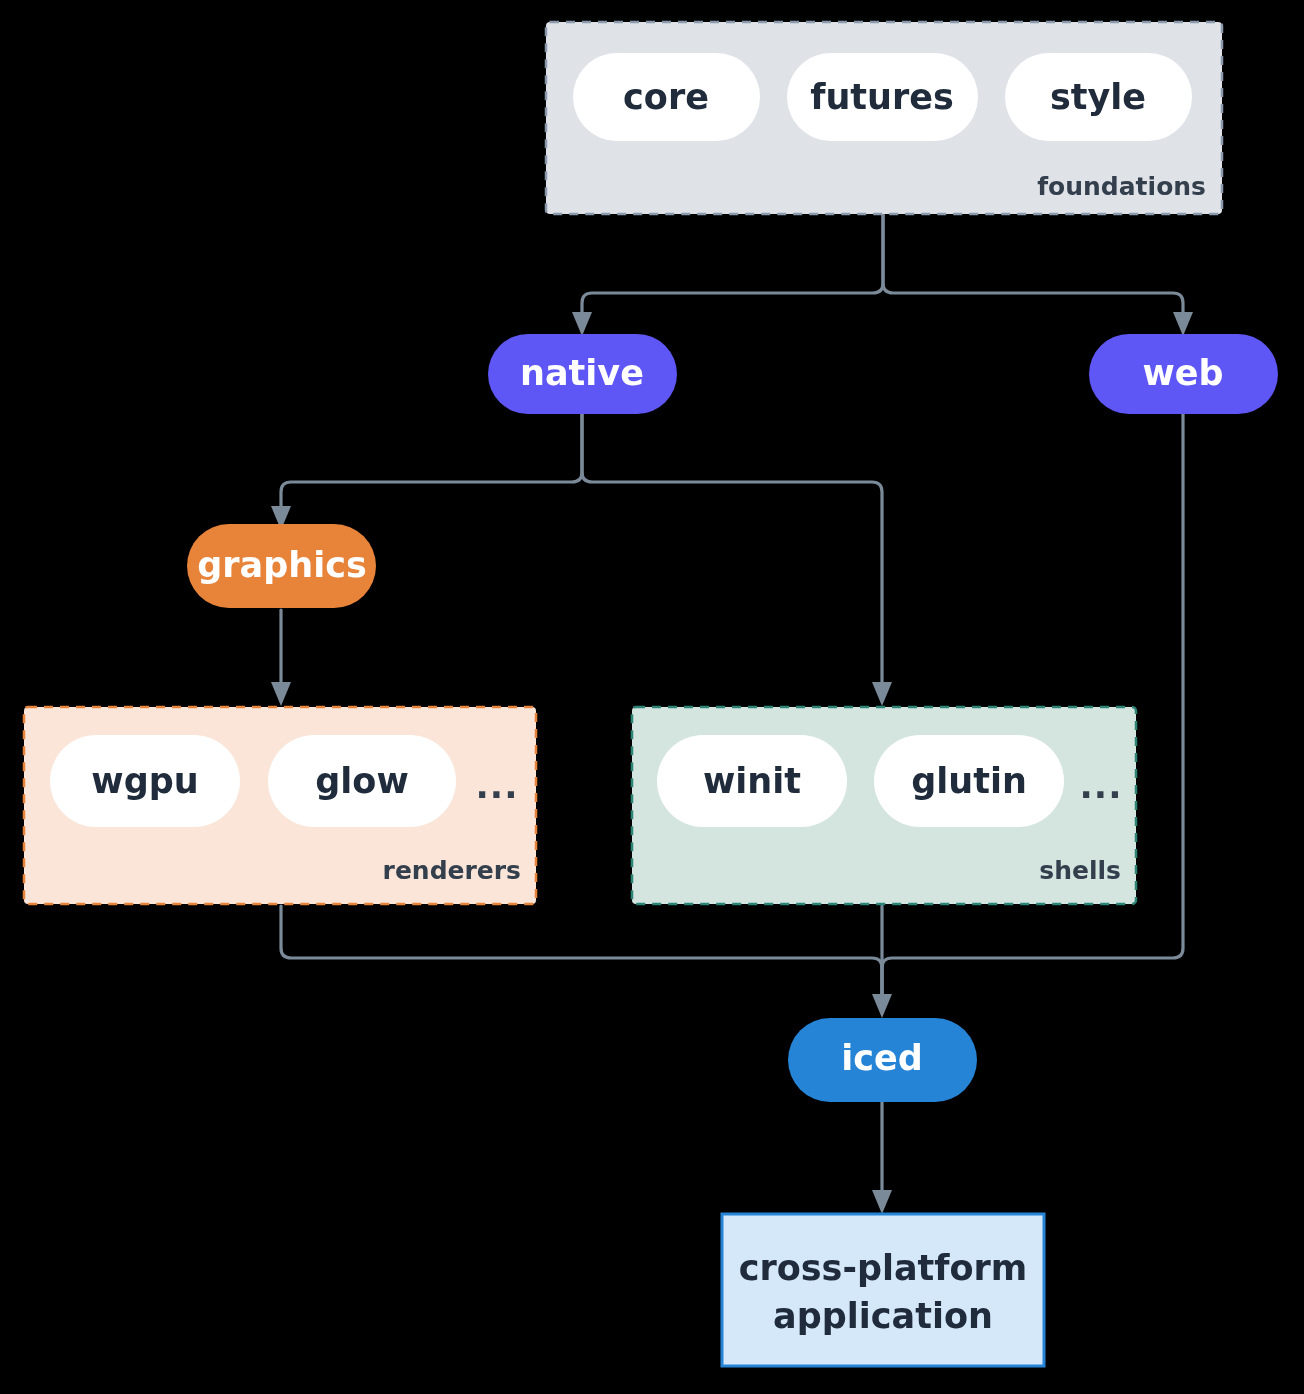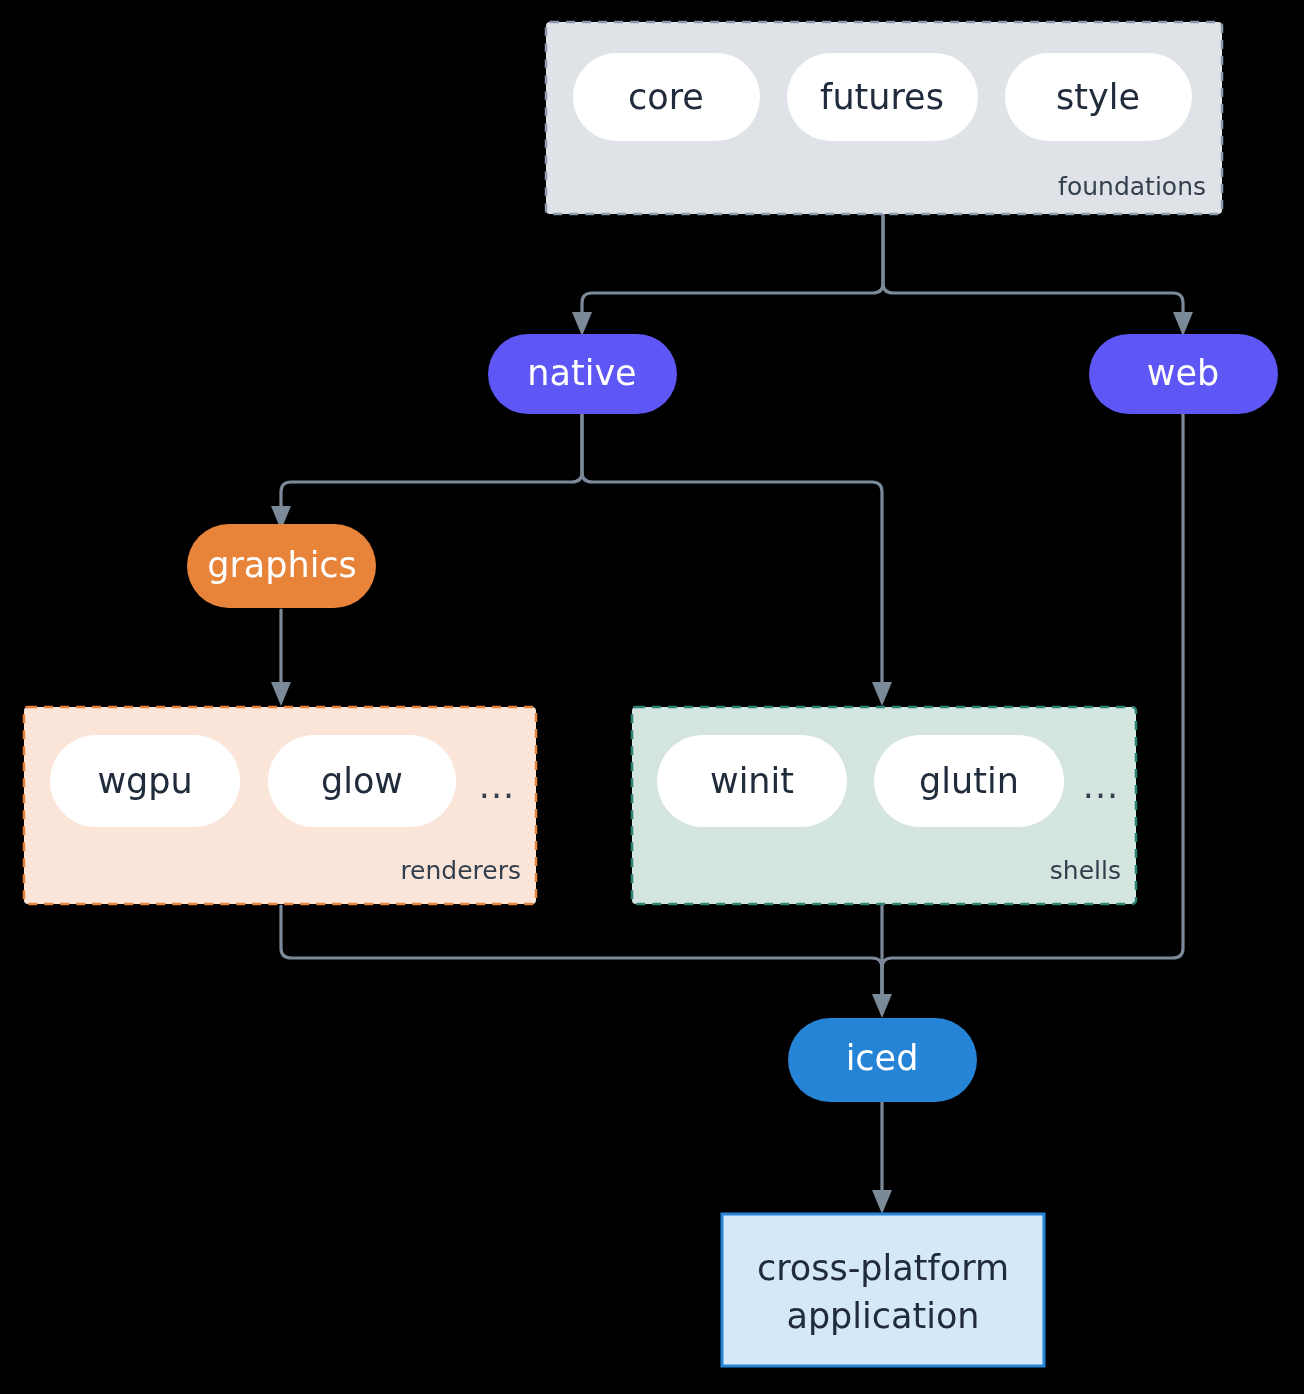--- a/index.html
+++ b/index.html
@@ -11,20 +11,21 @@
     width: 1304px;
     height: 1394px;
     overflow: hidden;
     font-family: "DejaVu Sans", "Liberation Sans", sans-serif;
   }
   #diagram-root {
     position: relative;
     width: 1304px;
     height: 1394px;
     background: #000000;
+    font-weight: bold;
   }
   svg#diagram-svg {
     position: absolute;
     top: 0;
     left: 0;
     width: 1304px;
     height: 1394px;
     display: block;
   }
   .cluster-rect {

